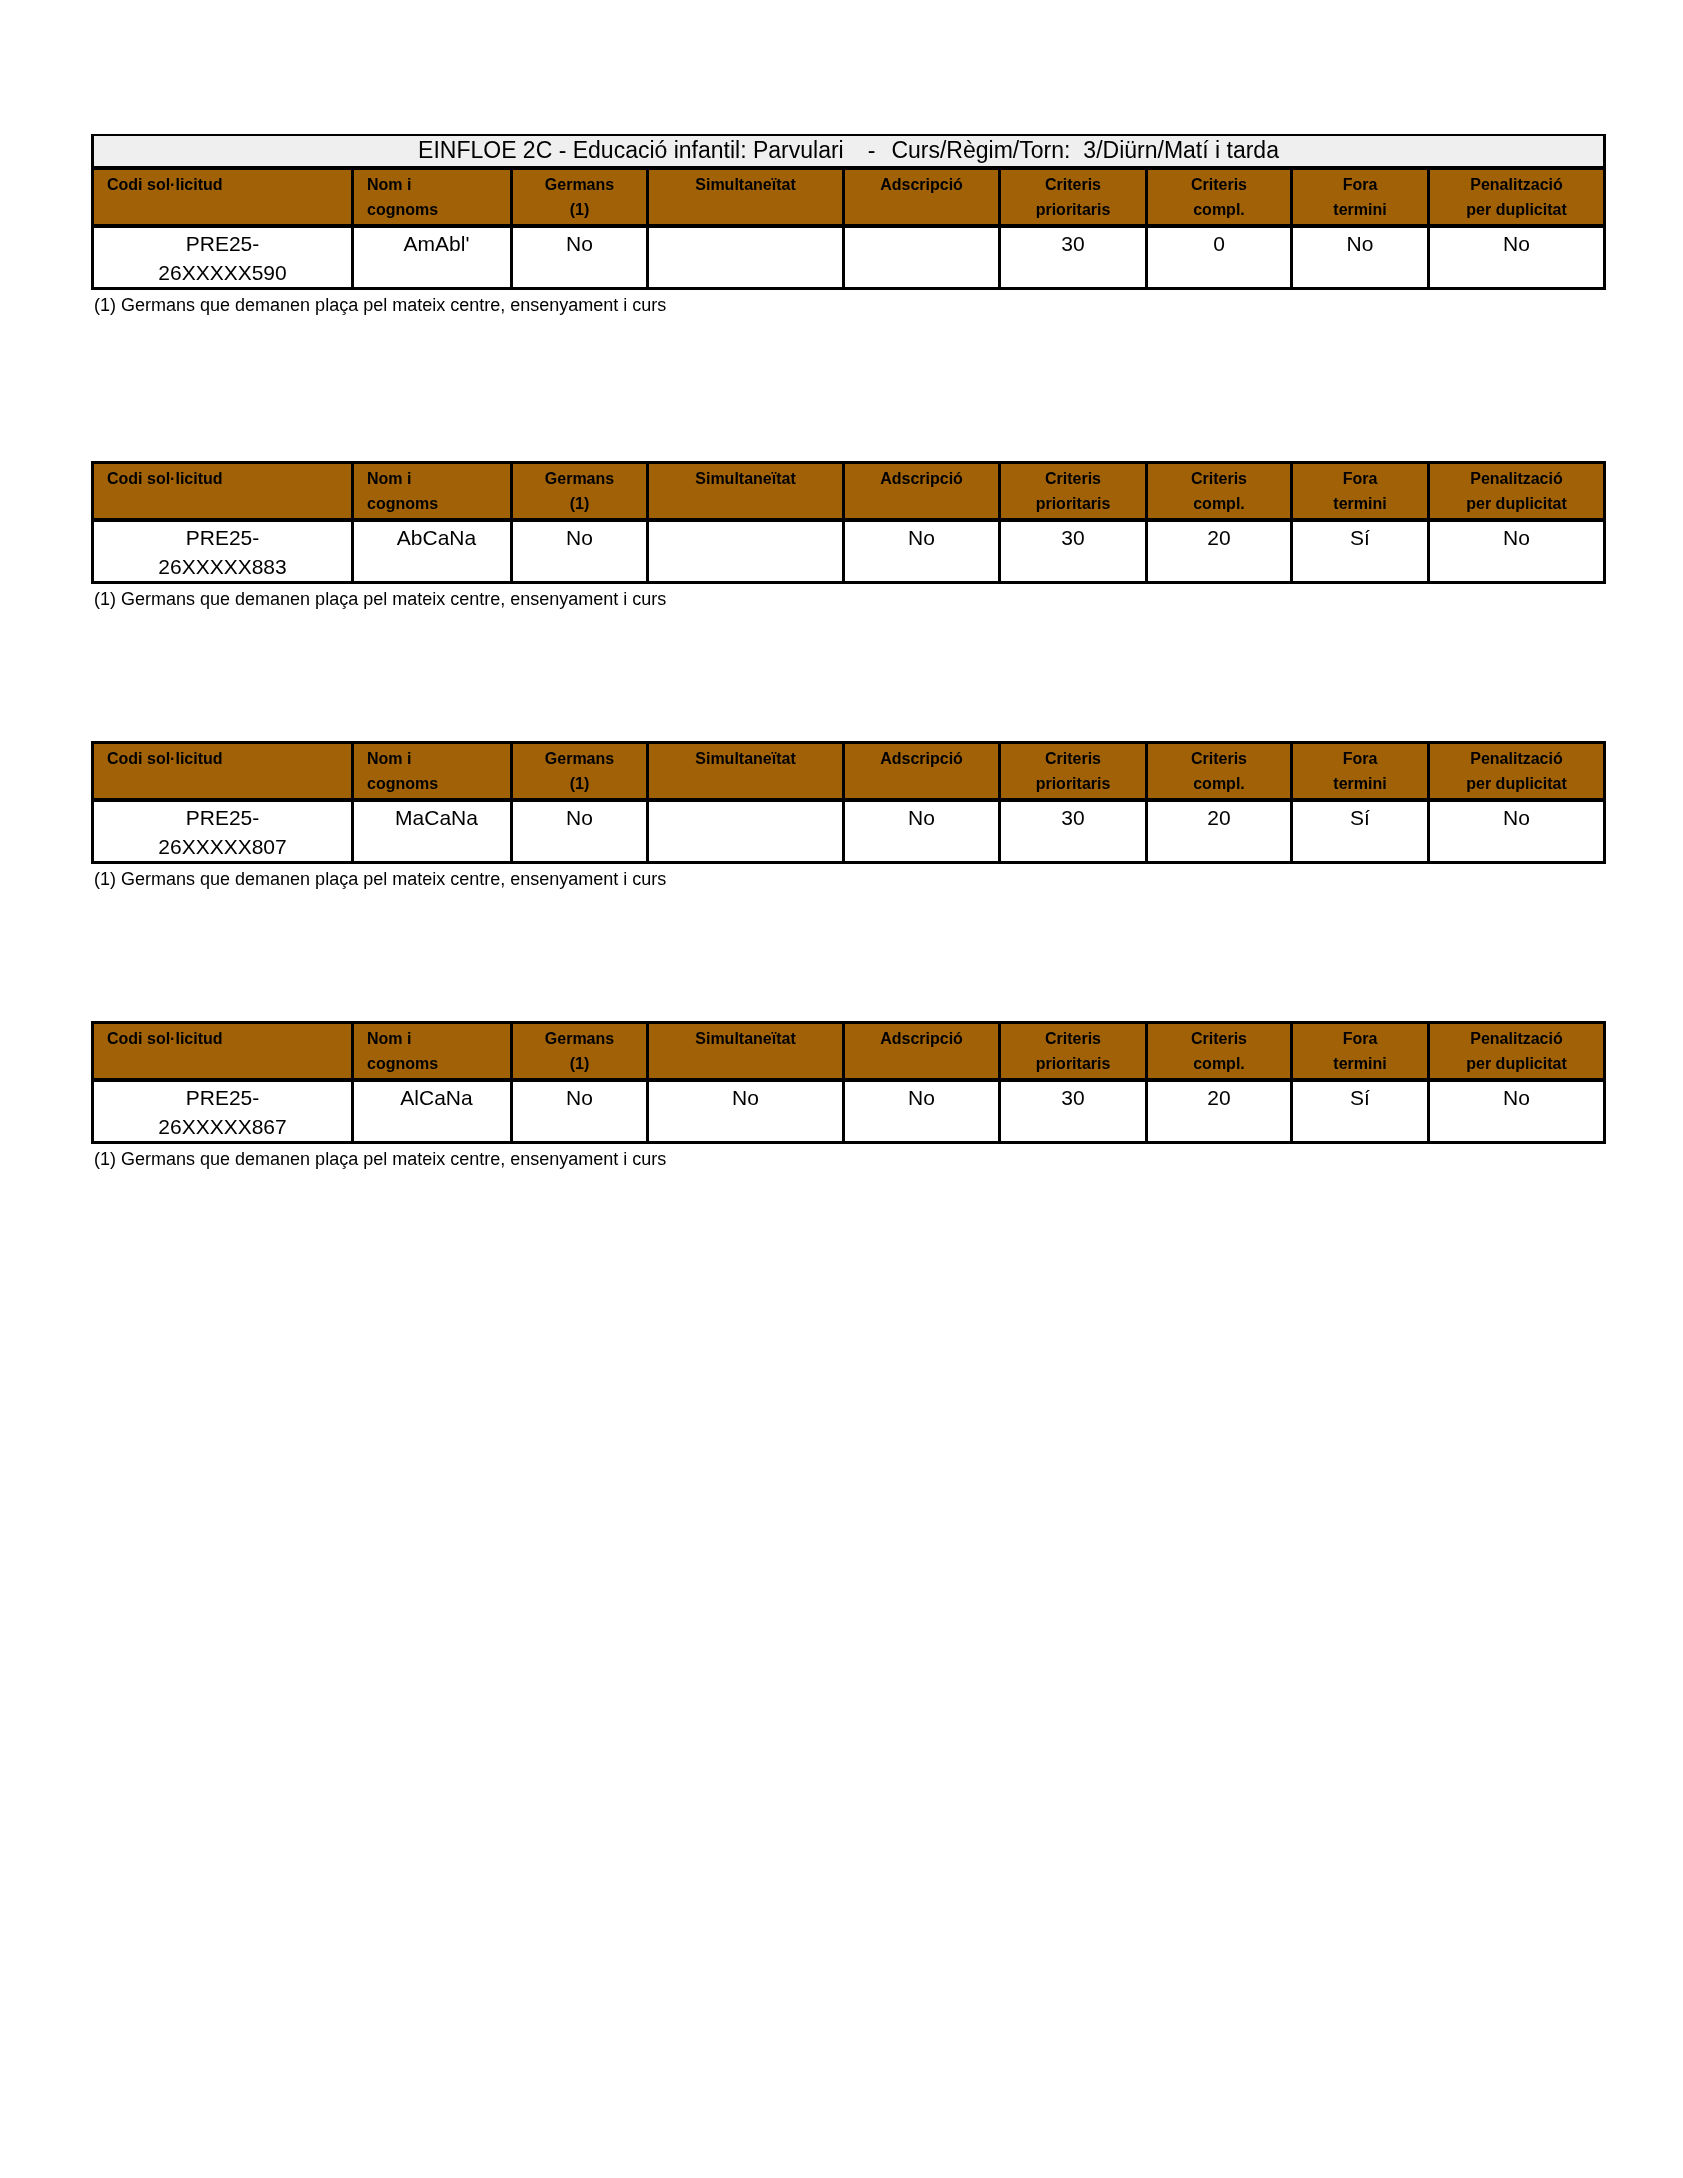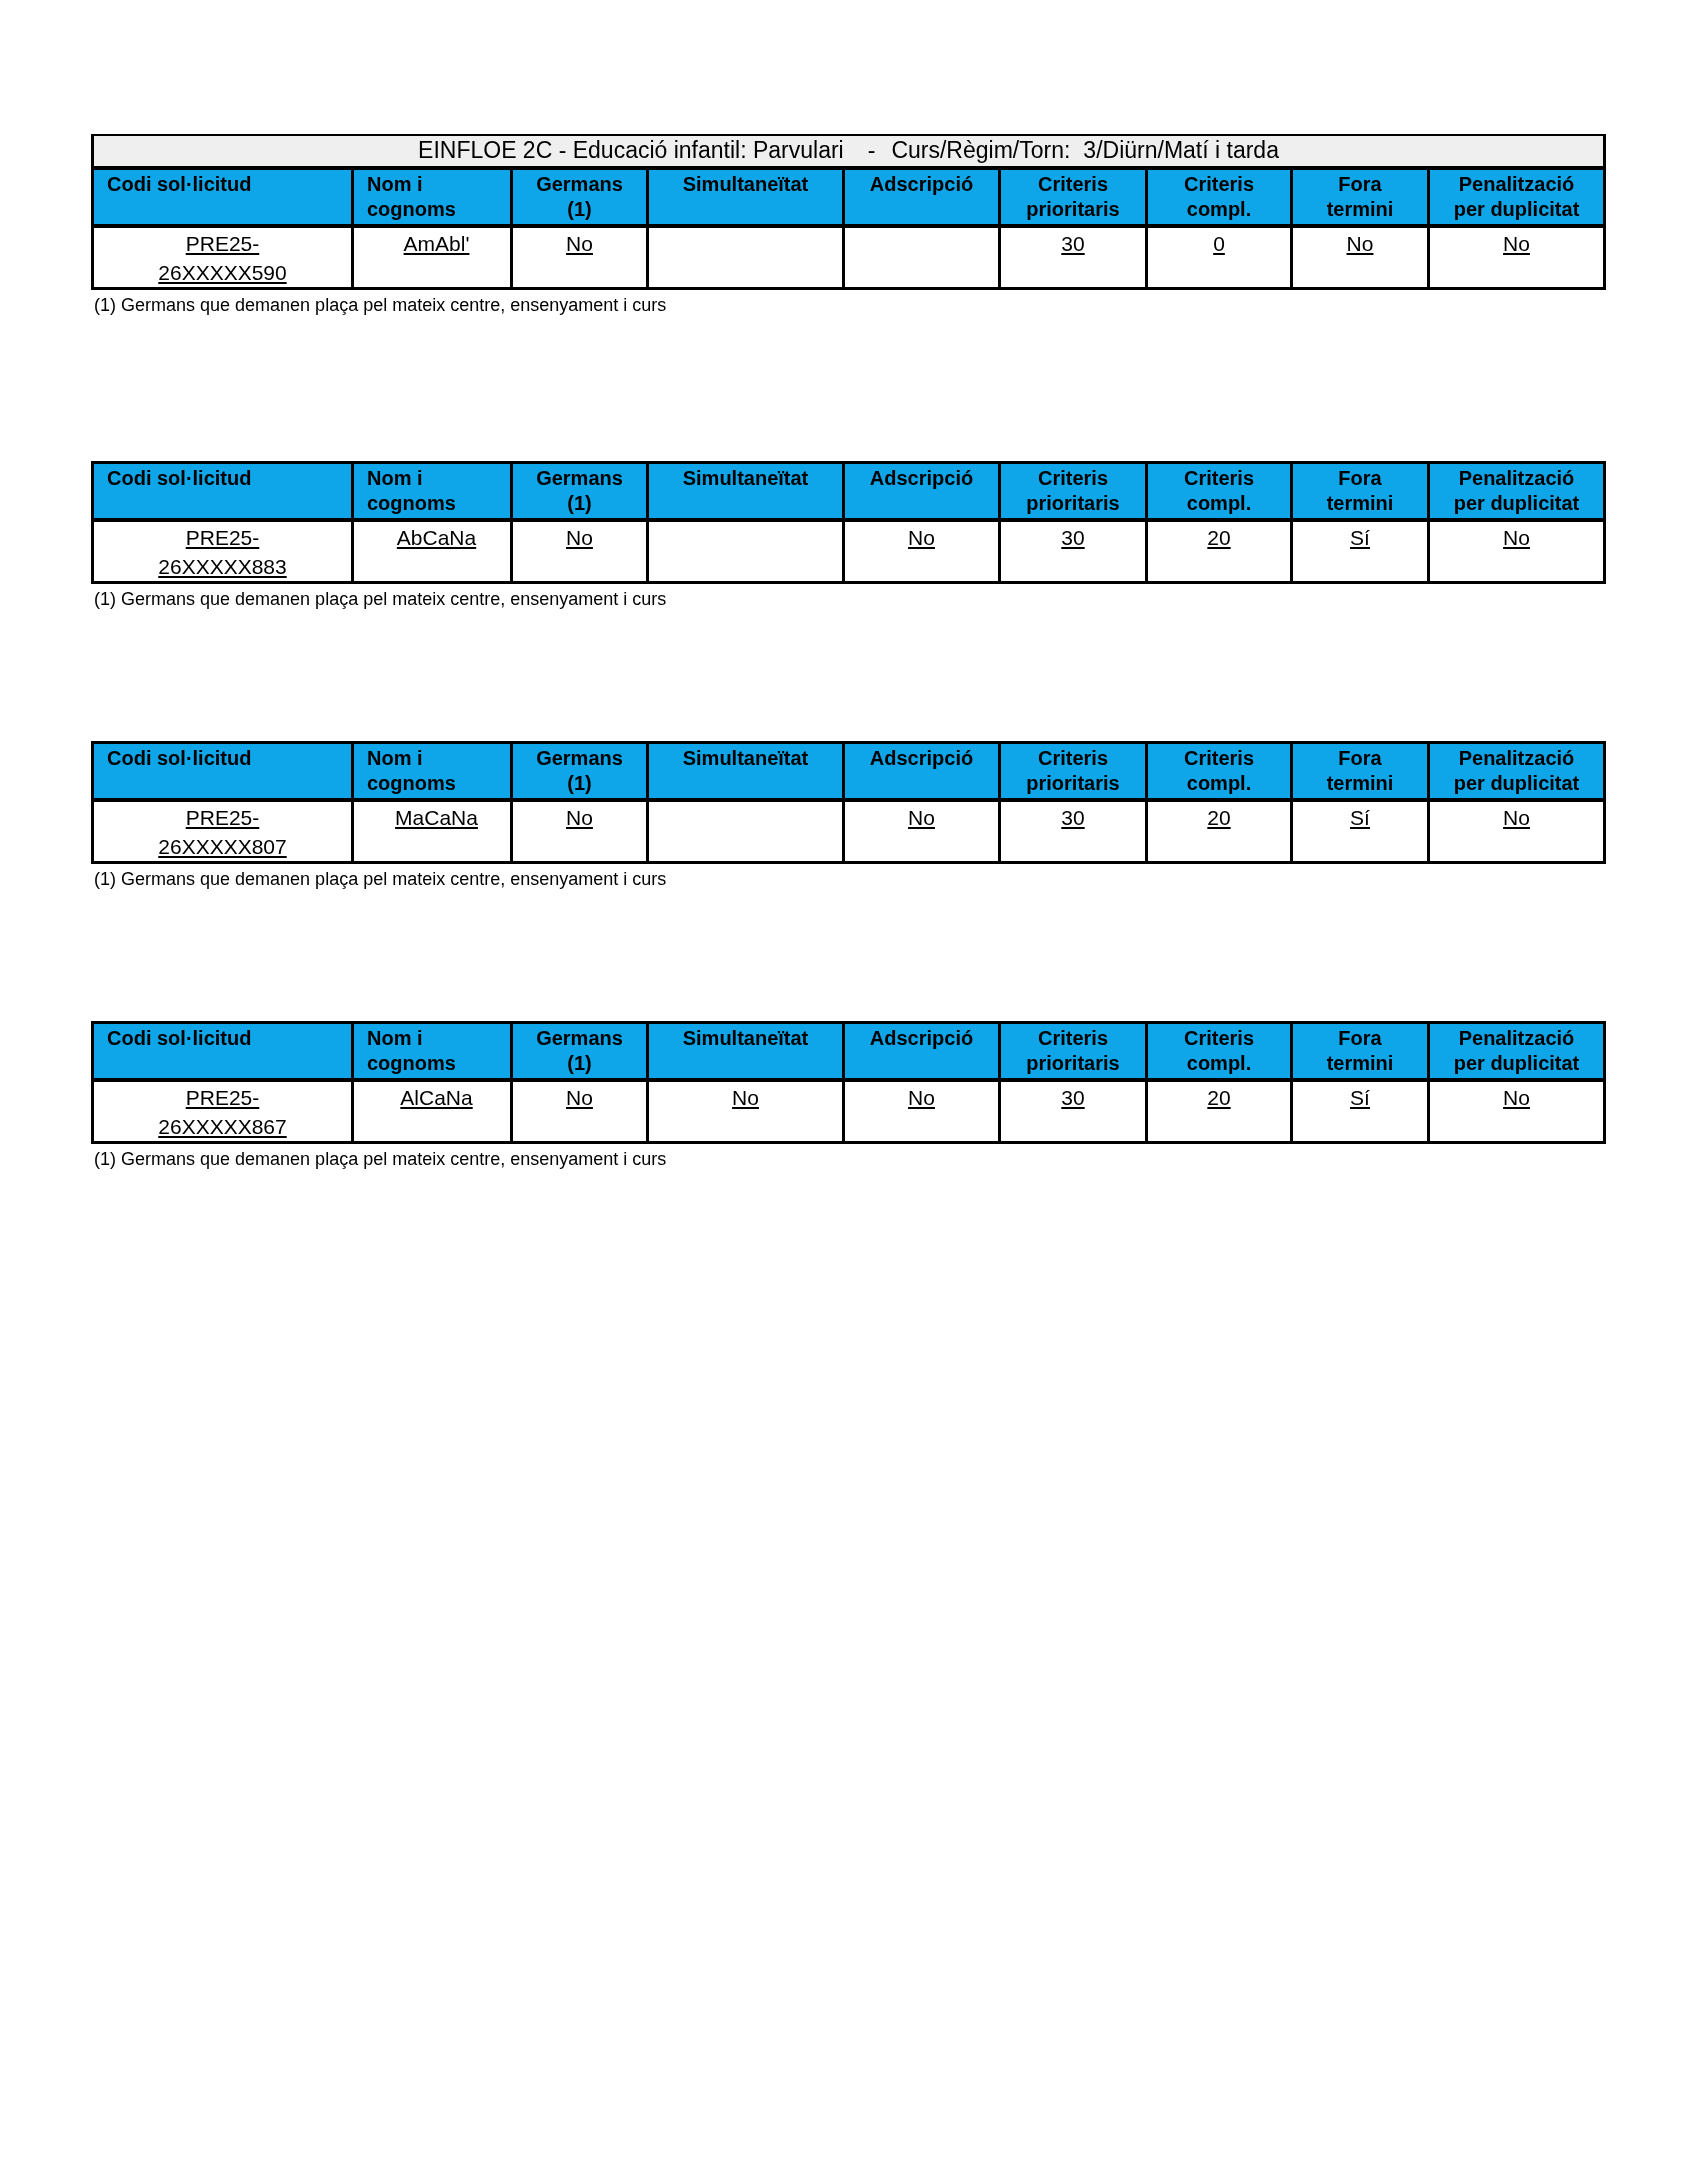--- a/index.html
+++ b/index.html
@@ -31,45 +31,44 @@
     font-size: 23px;
     line-height: 27px;
     height: 27px;
     padding: 1px 0 2px 0;
     white-space: nowrap;
   }
   .t-dash { margin: 0 16px 0 24px; }
   .t-val  { margin-left: 13px; }
 
   tr.head-row th {
-    background: #0ea5e9;
+    background: #a16207;
     border: 3px solid #000;
     border-bottom: 4px solid #000;
-    font-size: 20px;
+    font-size: 16px;
     font-weight: bold;
     line-height: 25px;
     vertical-align: top;
     text-align: center;
     padding: 2px 4px 2px 4px;
     height: 45px;
     white-space: pre-line;
   }
   tr.head-row th.al { text-align: left; padding-left: 13px; }
 
   tr.data-row td {
     background: #ffffff;
     border: 3px solid #000;
     font-size: 21px;
     line-height: 29px;
     vertical-align: top;
     text-align: center;
     padding: 1px 4px 0 4px;
     height: 53px;
     white-space: pre-line;
-    text-decoration: underline;
   }
   tr.data-row td.al { text-align: center; padding-left: 13px; }
 
   .footnote {
     font-size: 18px;
     line-height: 24px;
     margin: 3px 0 0 3px;
   }
 </style>
 </head>

